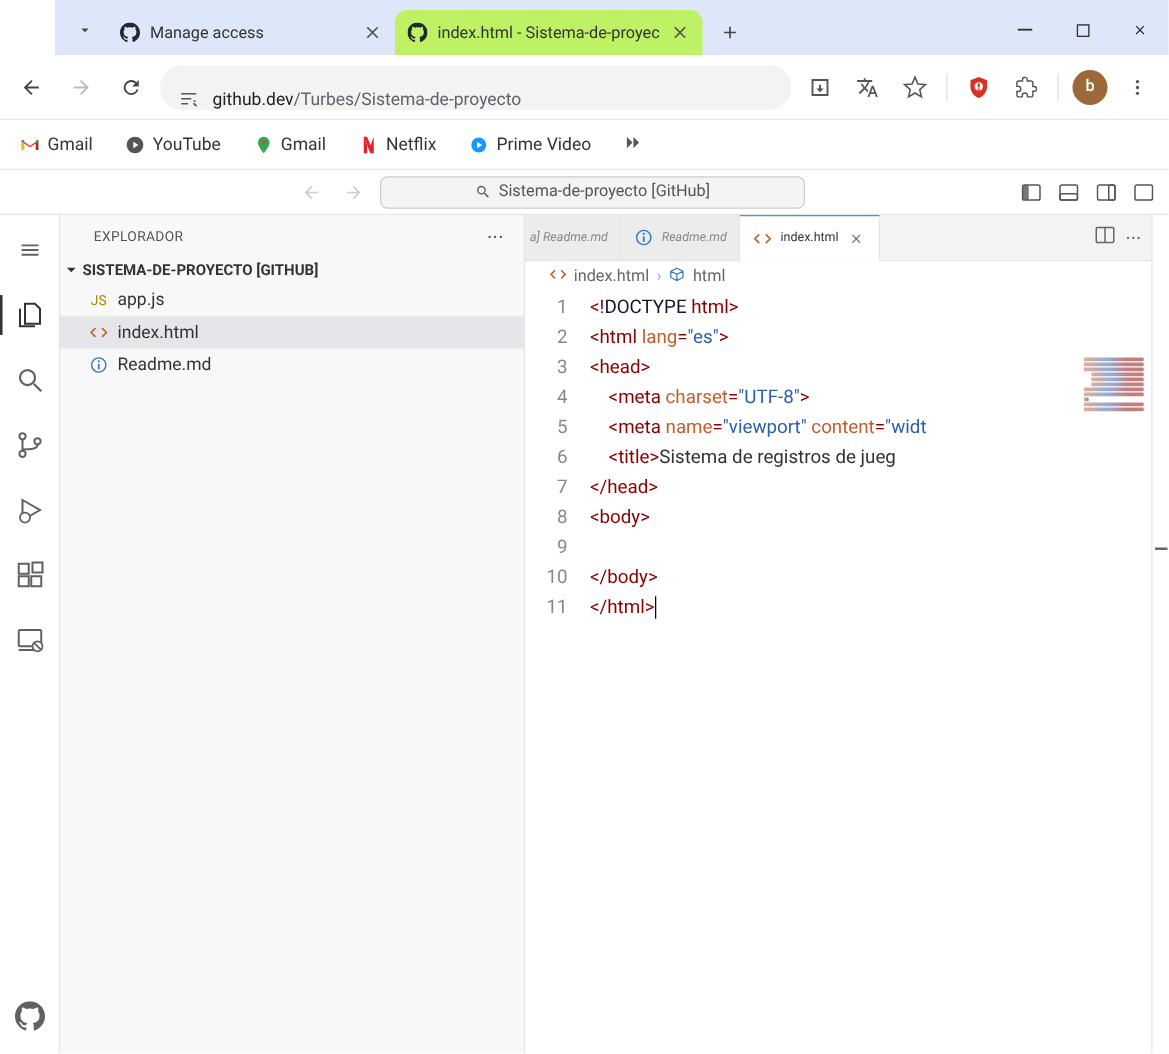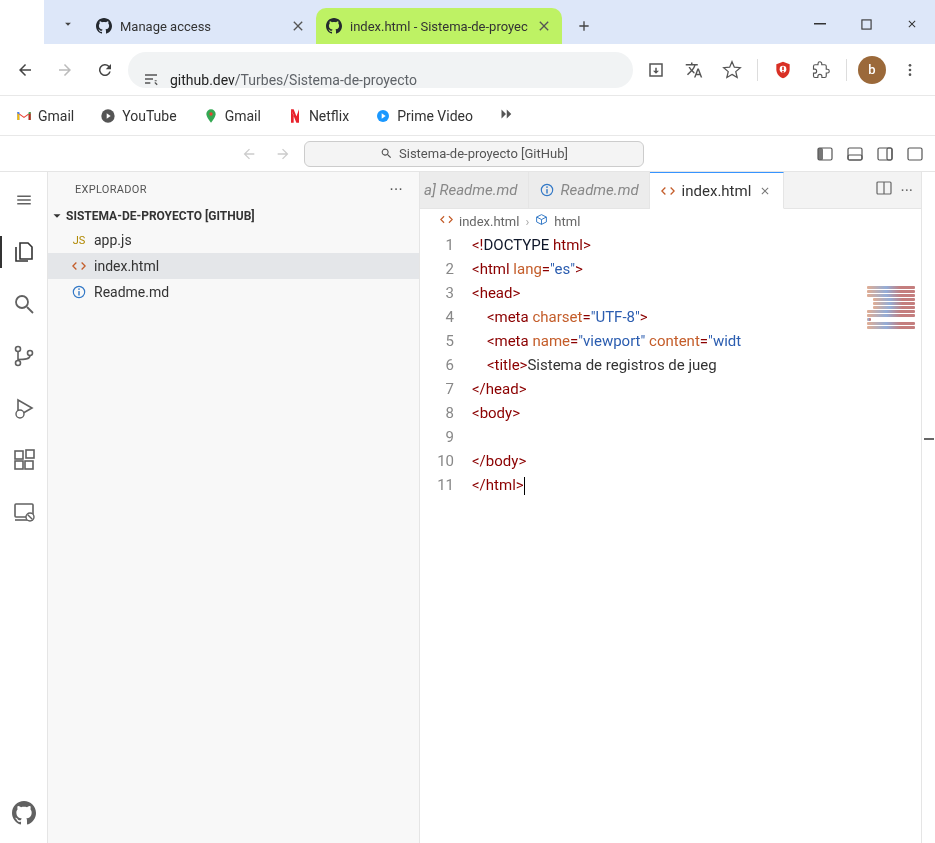--- a/index.html
+++ b/index.html
@@ -63,21 +63,21 @@
 .file-list { padding: 2px 0; }
 .frow { height: 26px; display: flex; align-items: center; padding-left: 22px; gap: 6px; font-size: 14px; color: #333; cursor: pointer; }
 .frow.selected { background: #e4e6e9; }
 .frow .ficon { width: 18px; display: flex; align-items: center; justify-content: center; font-size: 11px; }
 .js-ic { color: #b08800; font-weight: 400; font-size: 10px; }
 .html-ic { color: #c45d2a; }
 .info-ic { color: #3278c6; }
 
 .editor-area { flex: 1; display: flex; flex-direction: column; overflow: hidden; }
 .etabs { height: 37px; display: flex; align-items: stretch; background: #f3f3f3; border-bottom: 1px solid #e5e5e5; }
-.etab { display: flex; align-items: center; padding: 16px 10px; gap: 6px; font-size: 15px; color: #777; border-right: 1px solid #e5e5e5; cursor: pointer; background: #ececec; }
+.etab { display: flex; align-items: center; padding: 16px 10px; gap: 6px; font-size: 10px; color: #777; border-right: 1px solid #e5e5e5; cursor: pointer; background: #ececec; }
 .etab.active { background: #fff; color: #333; border-bottom: 1px solid #fff; margin-bottom: -1px; border-top: 1px solid #3794ff; }
 .etab .tic { width: 16px; height: 16px; display: flex; align-items: center; justify-content: center; }
 .etab.italic { font-style: italic; color: #888; }
 .etab .tclose { width: 16px; height: 16px; color: #777; display: flex; align-items: center; justify-content: center; }
 .etab-actions { margin-left: auto; display: flex; align-items: center; gap: 8px; padding: 0 8px; }
 .etab-actions .ic { color: #666; cursor: pointer; }
 
 .bread { height: 24px; display: flex; align-items: center; padding-left: 20px; gap: 6px; font-size: 13px; color: #666; }
 .bread .sep { color: #aaa; }
 

